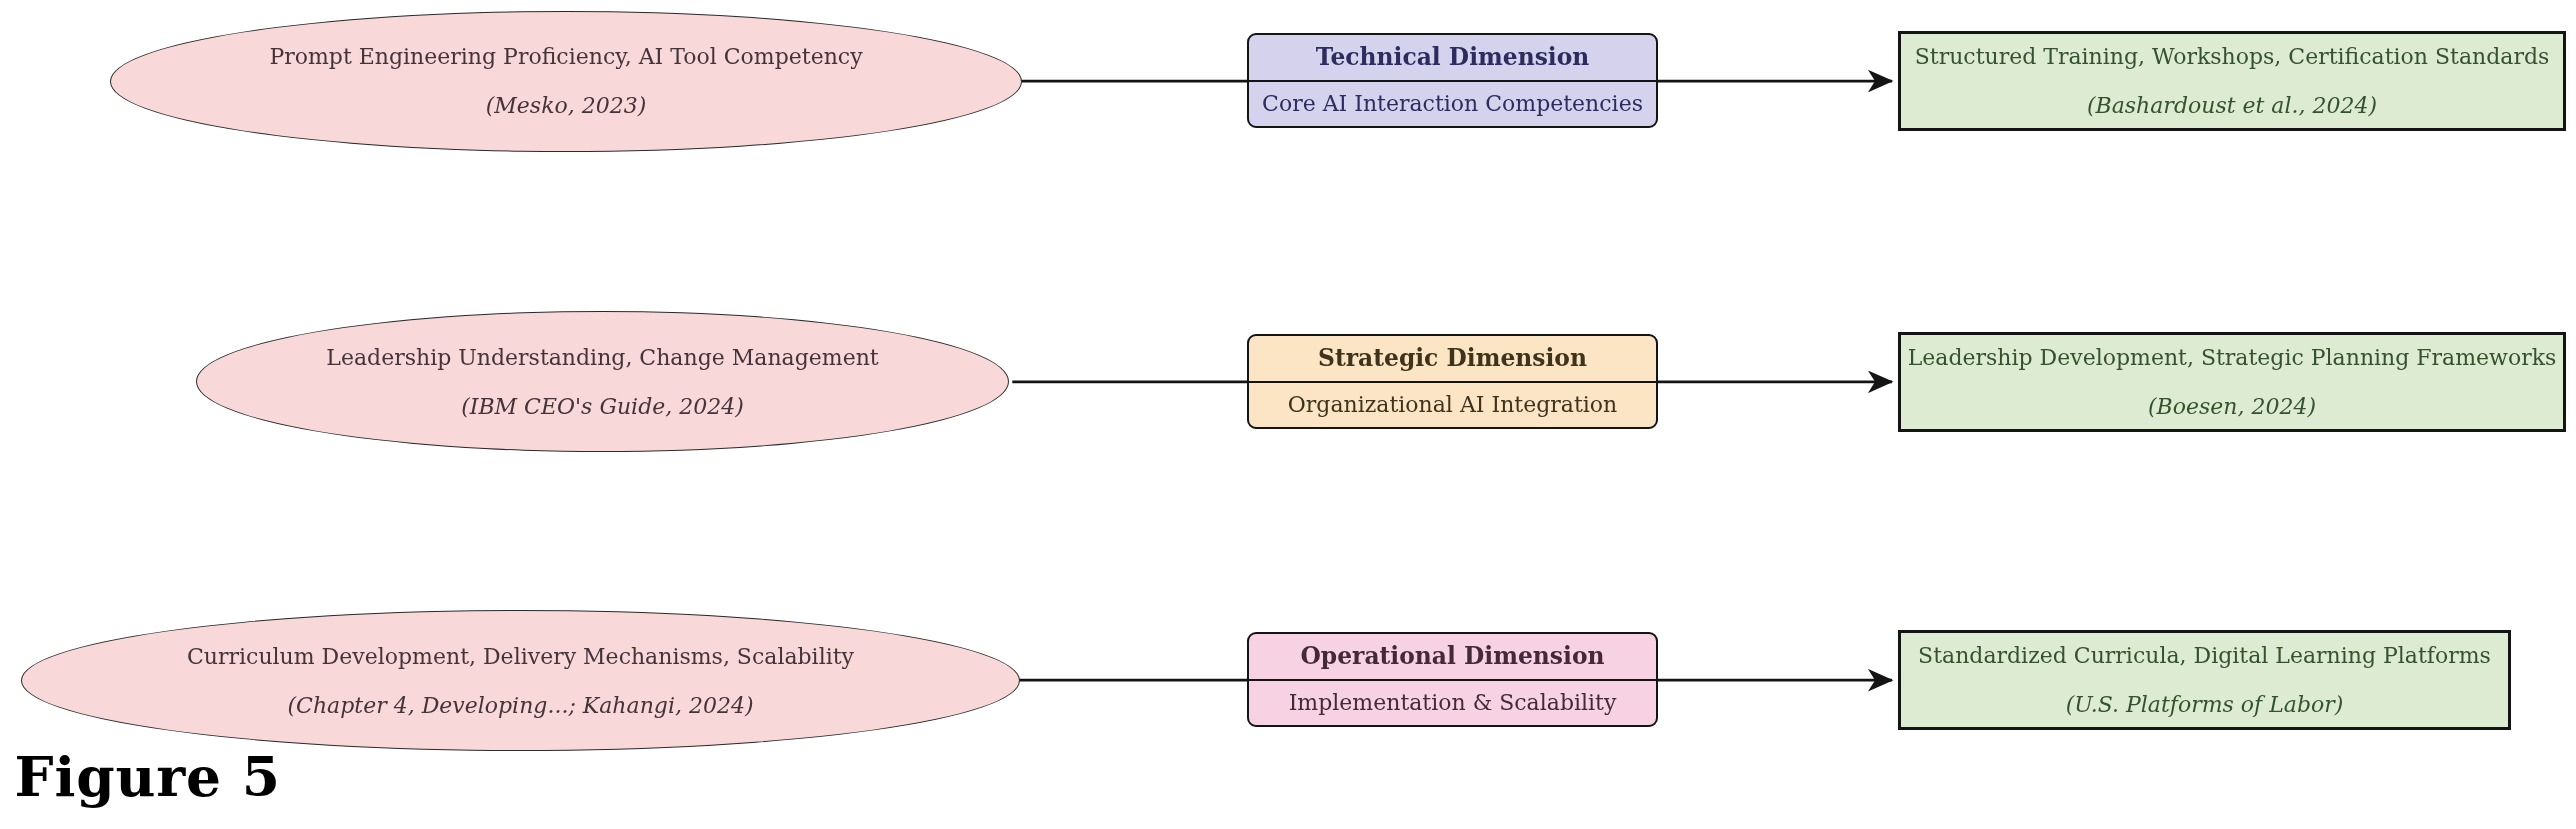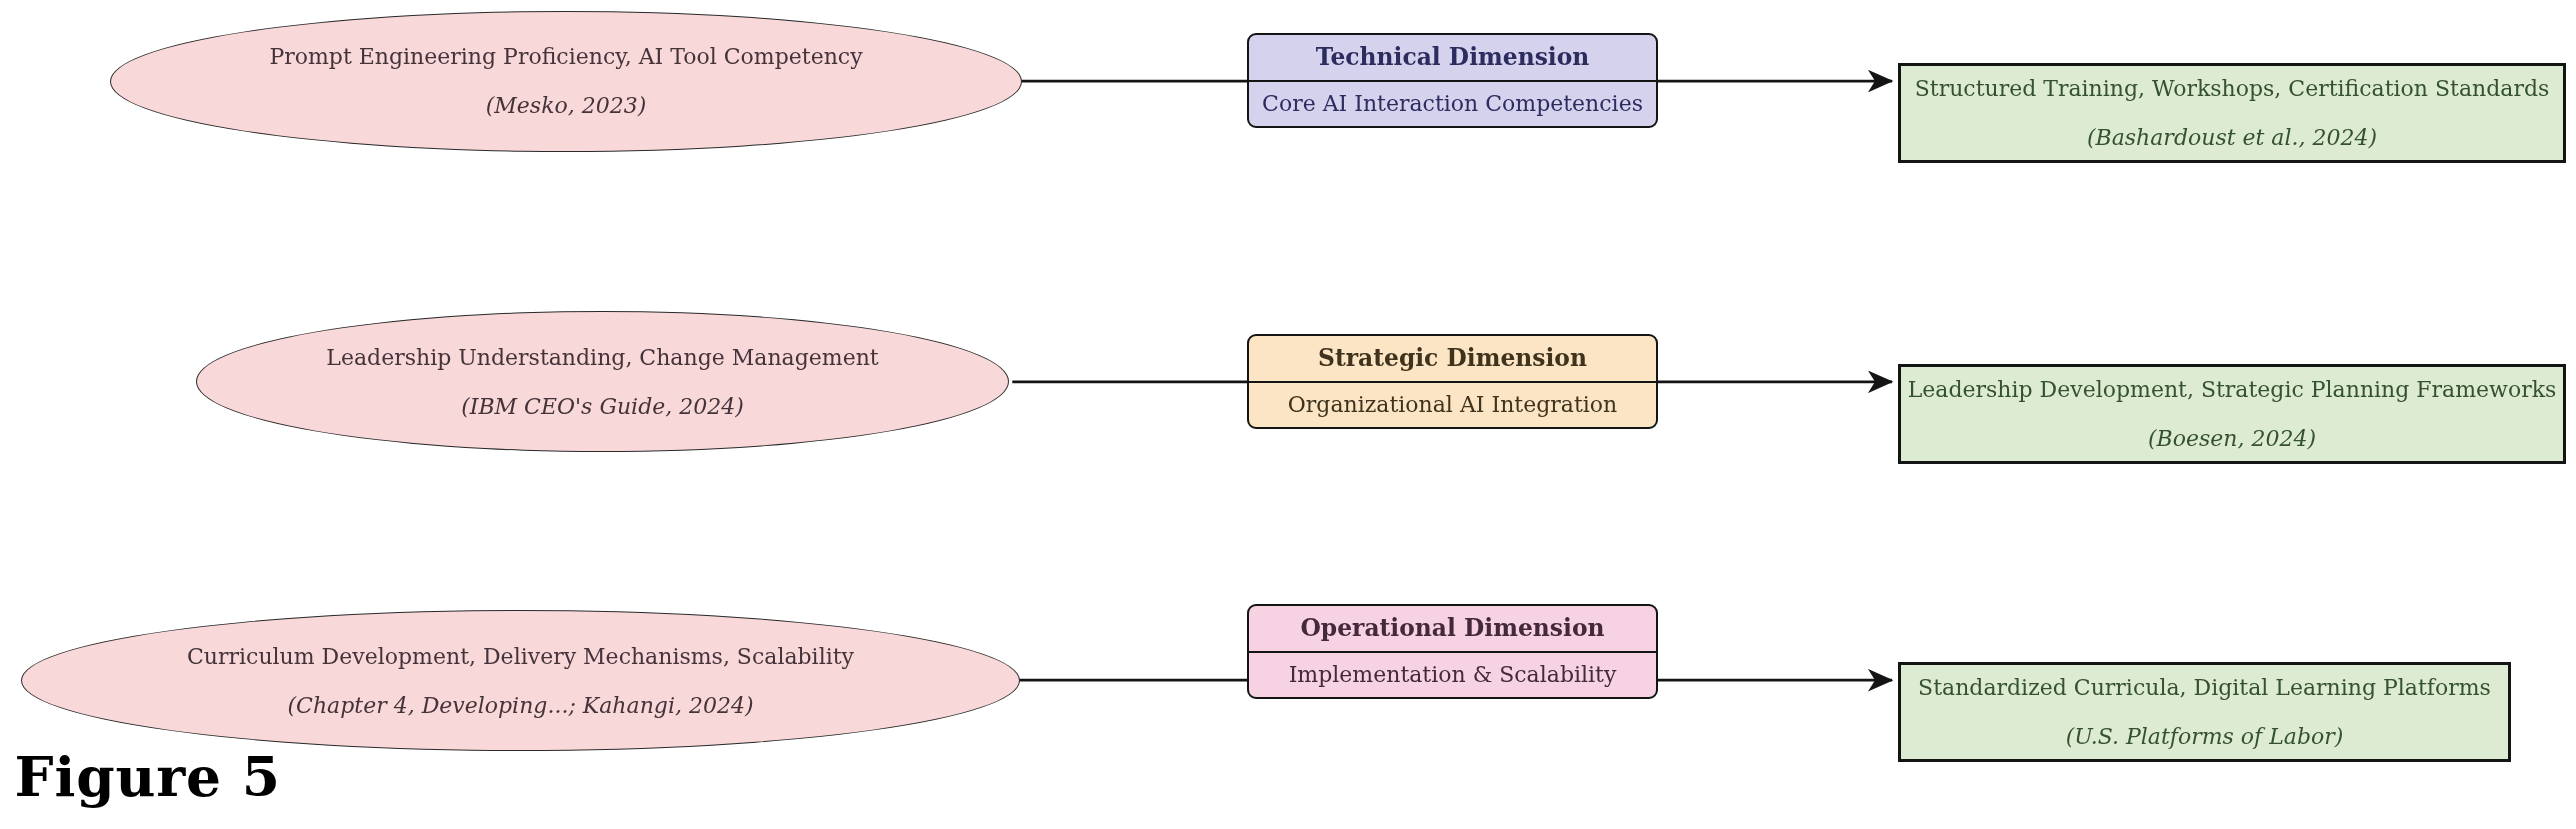--- a/index.html
+++ b/index.html
@@ -27,28 +27,28 @@
   .e1{left:110px; top:10.5px;  width:912px; height:141px;}
   .e2{left:196px; top:311px; width:813px; height:141px;}
   .e3{left:21px;  top:610px; width:999px; height:141px;}
   
   .dimbox{
     border:2.4px solid var(--line_color); border-radius:9px; overflow:hidden;
     left:1247px; width:411px; height:95px; padding:0; justify-content:stretch;
   }
   .b1{top:33px;  background:var(--technical_fill);  color:var(--technical_text);}
   .b2{top:334px; background:var(--strategic_fill);  color:var(--strategic_text);}
-  .b3{top:604px; background:var(--operational_fill);color:var(--operational_text);}
+  .b3{top:632px; background:var(--operational_fill);color:var(--operational_text);}
   .dim-title,.dim-sub{flex:1 1 50%; width:100%; display:flex; align-items:center; justify-content:center;}
   .dim-title{font-weight:bold; font-size:23.4px; border-bottom:2.4px solid var(--line_color);}
   .dim-sub{font-size:22px;}
   
   .outcome{
     background:var(--outcome_fill); border:3.2px solid var(--line_color);
-    color:var(--outcome_text); font-size:22px; row-gap:24px; left:1898px; height:100px;margin-top:32px;
+    color:var(--outcome_text); font-size:22px; row-gap:24px; left:1898px; height:100px;
   }
   .g1{top:31px;  width:668px;}
   .g2{top:332px; width:668px;}
   .g3{top:630px; width:613px;}
   .cite{font-style:italic;}
   .figure-label{
     position:absolute; left:14.6px; top:744px; z-index:3;
     font-weight:bold; font-size:55px; color:var(--figure_text); letter-spacing:0.8px;
   }
 </style>

